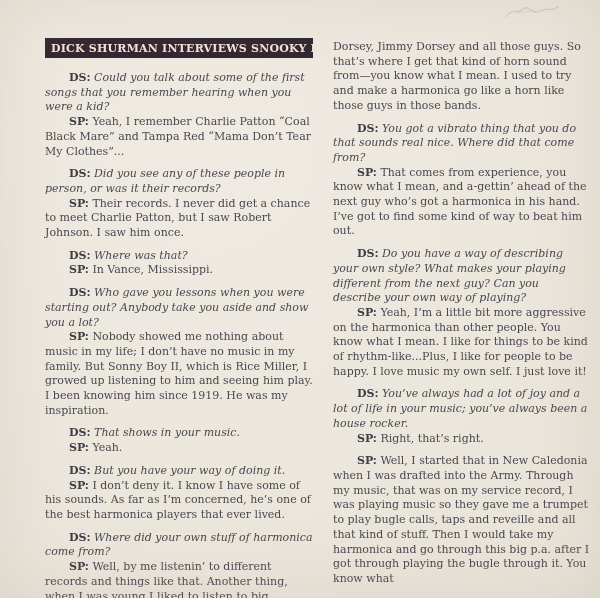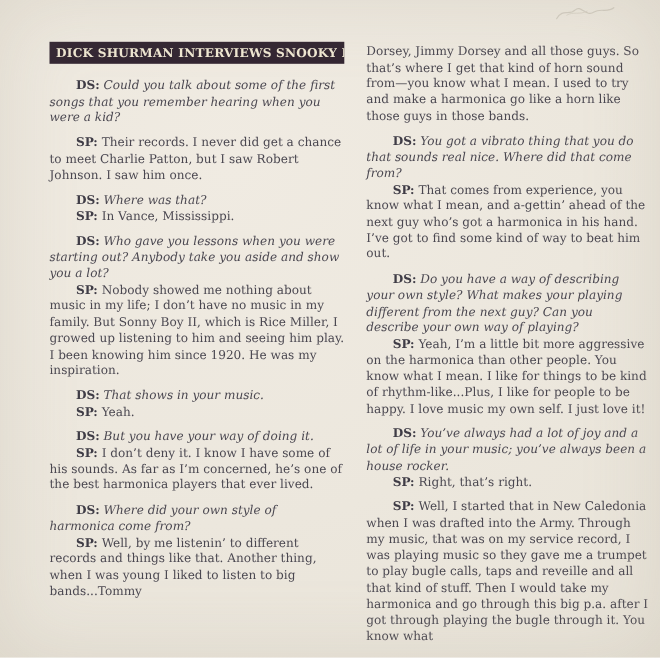--- a/index.html
+++ b/index.html
@@ -71,48 +71,50 @@
   <div class="columns">
 
     <div class="col left">
 
       <div class="banner">
         <span>DICK SHURMAN INTERVIEWS SNOOKY PRYOR</span>
       </div>
 
       <div class="block">
         <p class="turn q"><span class="lbl">DS:</span> <span class="txt">Could you talk about some of the first songs that you remember hearing when you were a kid?</span></p>
+        <p class="turn a"><span class="lbl">SP:</span> <span class="txt">Yeah, I remember Charlie Patton “Coal Black Mare” and Tampa Red “Mama Don’t Tear My Clothes”...</span></p>
       </div>
 
       <div class="block">
+        <p class="turn q"><span class="lbl">DS:</span> <span class="txt">Did you see any of these people in person, or was it their records?</span></p>
         <p class="turn a"><span class="lbl">SP:</span> <span class="txt">Their records. I never did get a chance to meet Charlie Patton, but I saw Robert Johnson. I saw him once.</span></p>
       </div>
 
       <div class="block">
         <p class="turn q"><span class="lbl">DS:</span> <span class="txt">Where was that?</span></p>
         <p class="turn a"><span class="lbl">SP:</span> <span class="txt">In Vance, Mississippi.</span></p>
       </div>
 
       <div class="block">
         <p class="turn q"><span class="lbl">DS:</span> <span class="txt">Who gave you lessons when you were starting out? Anybody take you aside and show you a lot?</span></p>
-        <p class="turn a"><span class="lbl">SP:</span> <span class="txt">Nobody showed me nothing about music in my life; I don’t have no music in my family. But Sonny Boy II, which is Rice Miller, I growed up listening to him and seeing him play. I been knowing him since 1920. He was my inspiration.</span></p>
+        <p class="turn a"><span class="lbl">SP:</span> <span class="txt">Nobody showed me nothing about music in my life; I don’t have no music in my family. But Sonny Boy II, which is Rice Miller, I growed up listening to him and seeing him play. I been knowing him since 1919. He was my inspiration.</span></p>
       </div>
 
       <div class="block">
         <p class="turn q"><span class="lbl">DS:</span> <span class="txt">That shows in your music.</span></p>
         <p class="turn a"><span class="lbl">SP:</span> <span class="txt">Yeah.</span></p>
       </div>
 
       <div class="block">
         <p class="turn q"><span class="lbl">DS:</span> <span class="txt">But you have your way of doing it.</span></p>
         <p class="turn a"><span class="lbl">SP:</span> <span class="txt">I don’t deny it. I know I have some of his sounds. As far as I’m concerned, he’s one of the best harmonica players that ever lived.</span></p>
       </div>
 
       <div class="block">
-        <p class="turn q"><span class="lbl">DS:</span> <span class="txt">Where did your own style of harmonica come from?</span></p>
+        <p class="turn q"><span class="lbl">DS:</span> <span class="txt">Where did your own stuff of harmonica come from?</span></p>
         <p class="turn a"><span class="lbl">SP:</span> <span class="txt">Well, by me listenin’ to different records and things like that. Another thing, when I was young I liked to listen to big bands...Tommy</span></p>
       </div>
 
     </div>
 
     <div class="col right">
 
       <div class="block">
         <p class="turn a"><span class="txt">Dorsey, Jimmy Dorsey and all those guys. So that’s where I get that kind of horn sound from—you know what I mean. I used to try and make a harmonica go like a horn like those guys in those bands.</span></p>
       </div>

